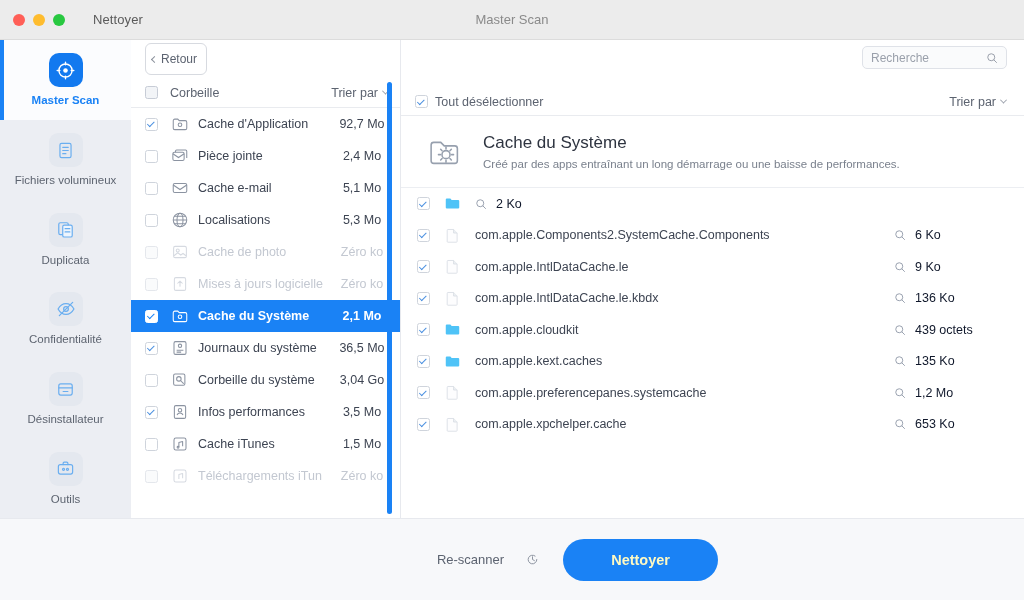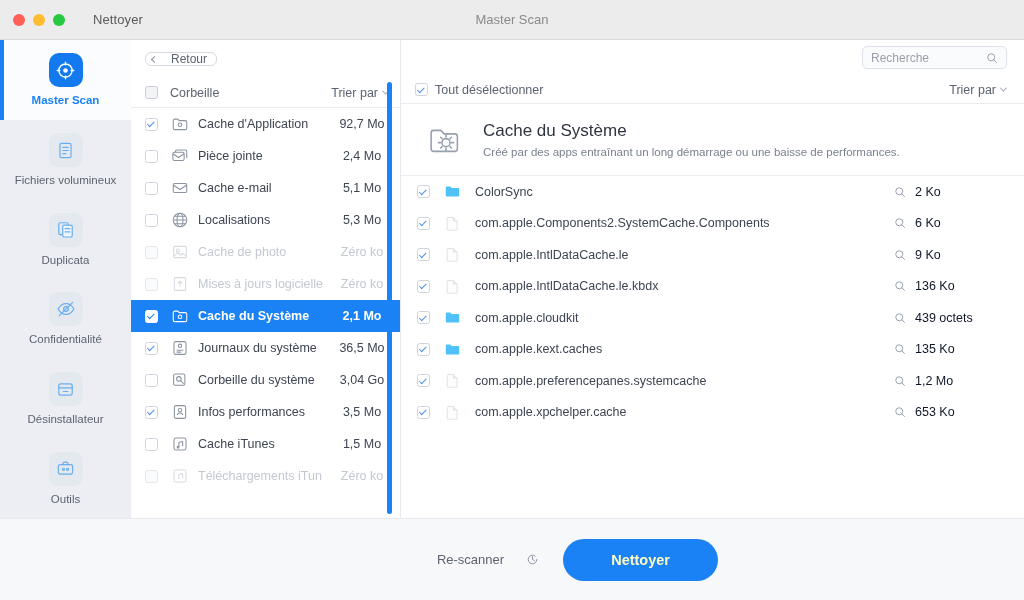--- a/index.html
+++ b/index.html
@@ -83,22 +83,22 @@
     position: relative;
   }
   .mid-top {
     height: 38px; min-height: 38px;
     display: flex; align-items: center;
     padding: 0 16px 0 14px;
   }
   .back-btn {
     border: 1px solid #d7dae0; border-radius: 6px;
     background: #fff;
-    height: 14px; padding: 0 9px 0 6px;
-    display: inline-flex; align-items: center; gap: 12px;
+    height: 32px; padding: 0 9px 0 6px;
+    display: inline-flex; align-items: center; gap: 2px;
     font-size: 12px; color: #5c6370;
     cursor: pointer;
   }
   .chev-left {
     width: 5px; height: 5px;
     border-left: 1.4px solid #8a909b; border-bottom: 1.4px solid #8a909b;
     transform: rotate(45deg);
     margin-right: 2px;
   }
   .mid-head {
@@ -161,21 +161,21 @@
   .rightpanel {
     flex: 1; background: #ffffff;
     display: flex; flex-direction: column; min-width: 0;
   }
   .r-head {
     height: 28px; min-height: 28px;
     display: flex; align-items: center;
     padding: 0 18px 0 14px;
     border-bottom: 1px solid #e9ebef;
     font-size: 12.5px; color: #5c6370;
-    margin-top: 36px;
+    margin-top: 48px;
   }
   .r-head .lbl { margin-left: 7px; }
   .r-head .sort { margin-left: auto; display: flex; align-items: center; gap: 5px; }
   .r-hero {
     height: 72px; min-height: 72px;
     display: flex; align-items: center;
     padding: 0 20px 0 24px;
     border-bottom: 1px solid #eceef2;
   }
   .hero-ico { width: 42px; height: 42px; margin-right: 16px; flex: 0 0 auto; }
@@ -515,21 +515,20 @@
       </div>
 
       <div class="r-list">
         <div class="frow">
           <span class="cb blue checked"></span>
           <span class="fico">
             <svg width="17" height="17" viewBox="0 0 24 24">
                 <path d="M2.5 6.5A1.5 1.5 0 014 5h5l1.8 2H20a1.5 1.5 0 011.5 1.5v9A1.5 1.5 0 0120 19H4a1.5 1.5 0 01-1.5-1.5z" fill="#4fc3f7"></path>
               </svg>
           </span>
-          <span class="fname">ColorSync</span>
           <span class="fsize">
             <svg class="mag" viewBox="0 0 24 24" fill="none" stroke="#9aa2b0" stroke-width="2">
                 <circle cx="10.5" cy="10.5" r="7"></circle>
                 <path d="M15.8 15.8L21 21" stroke-linecap="round"></path>
               </svg>
             <span>2 Ko</span>
           </span>
         </div>
 
         <div class="frow">

